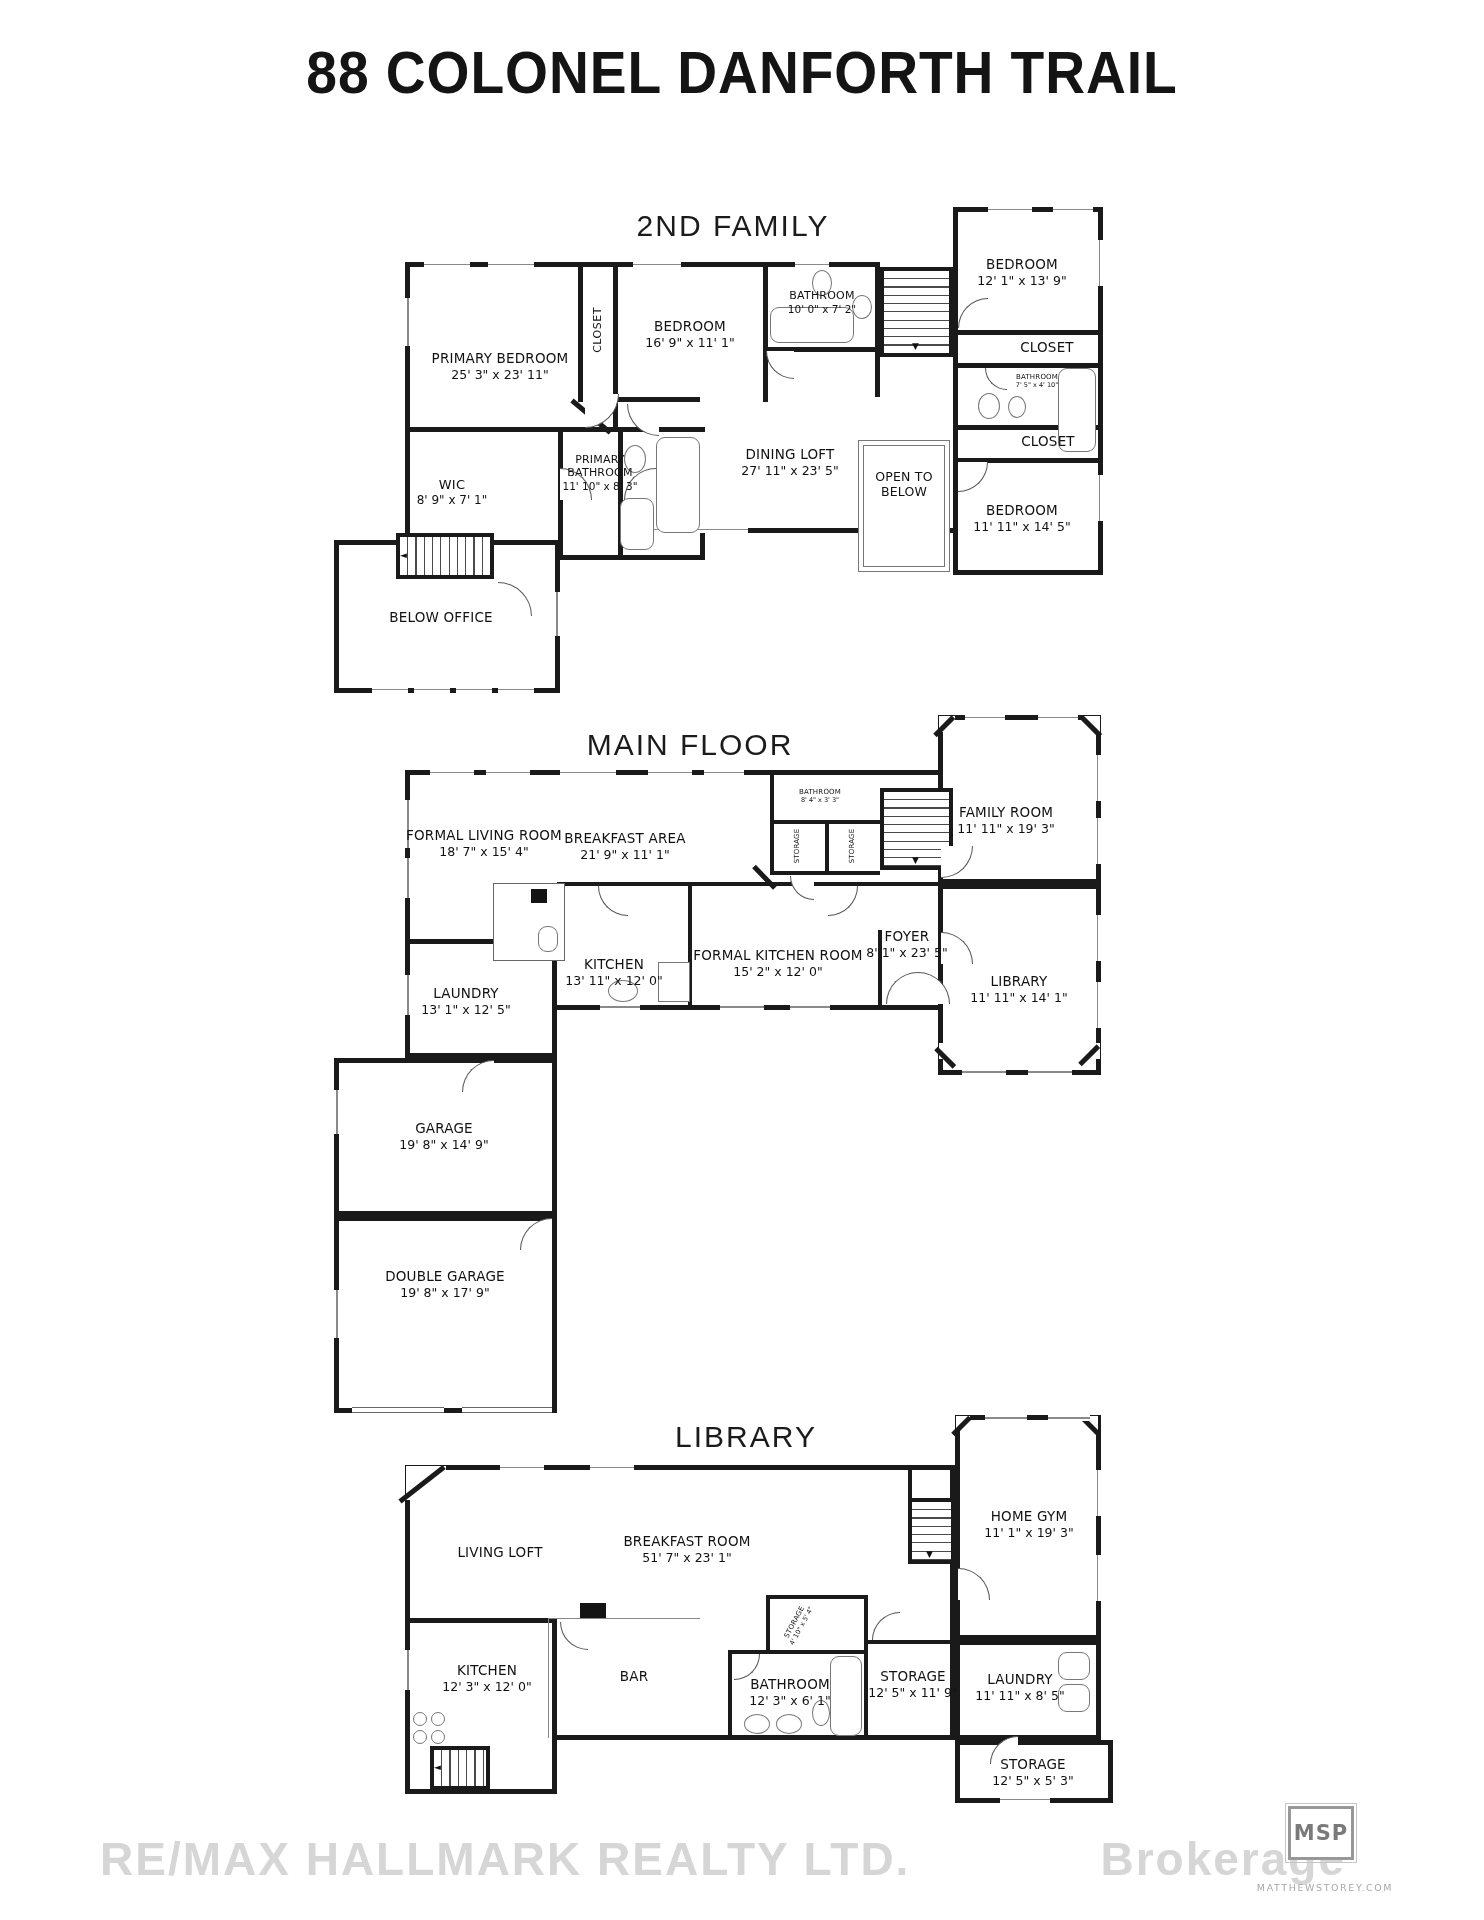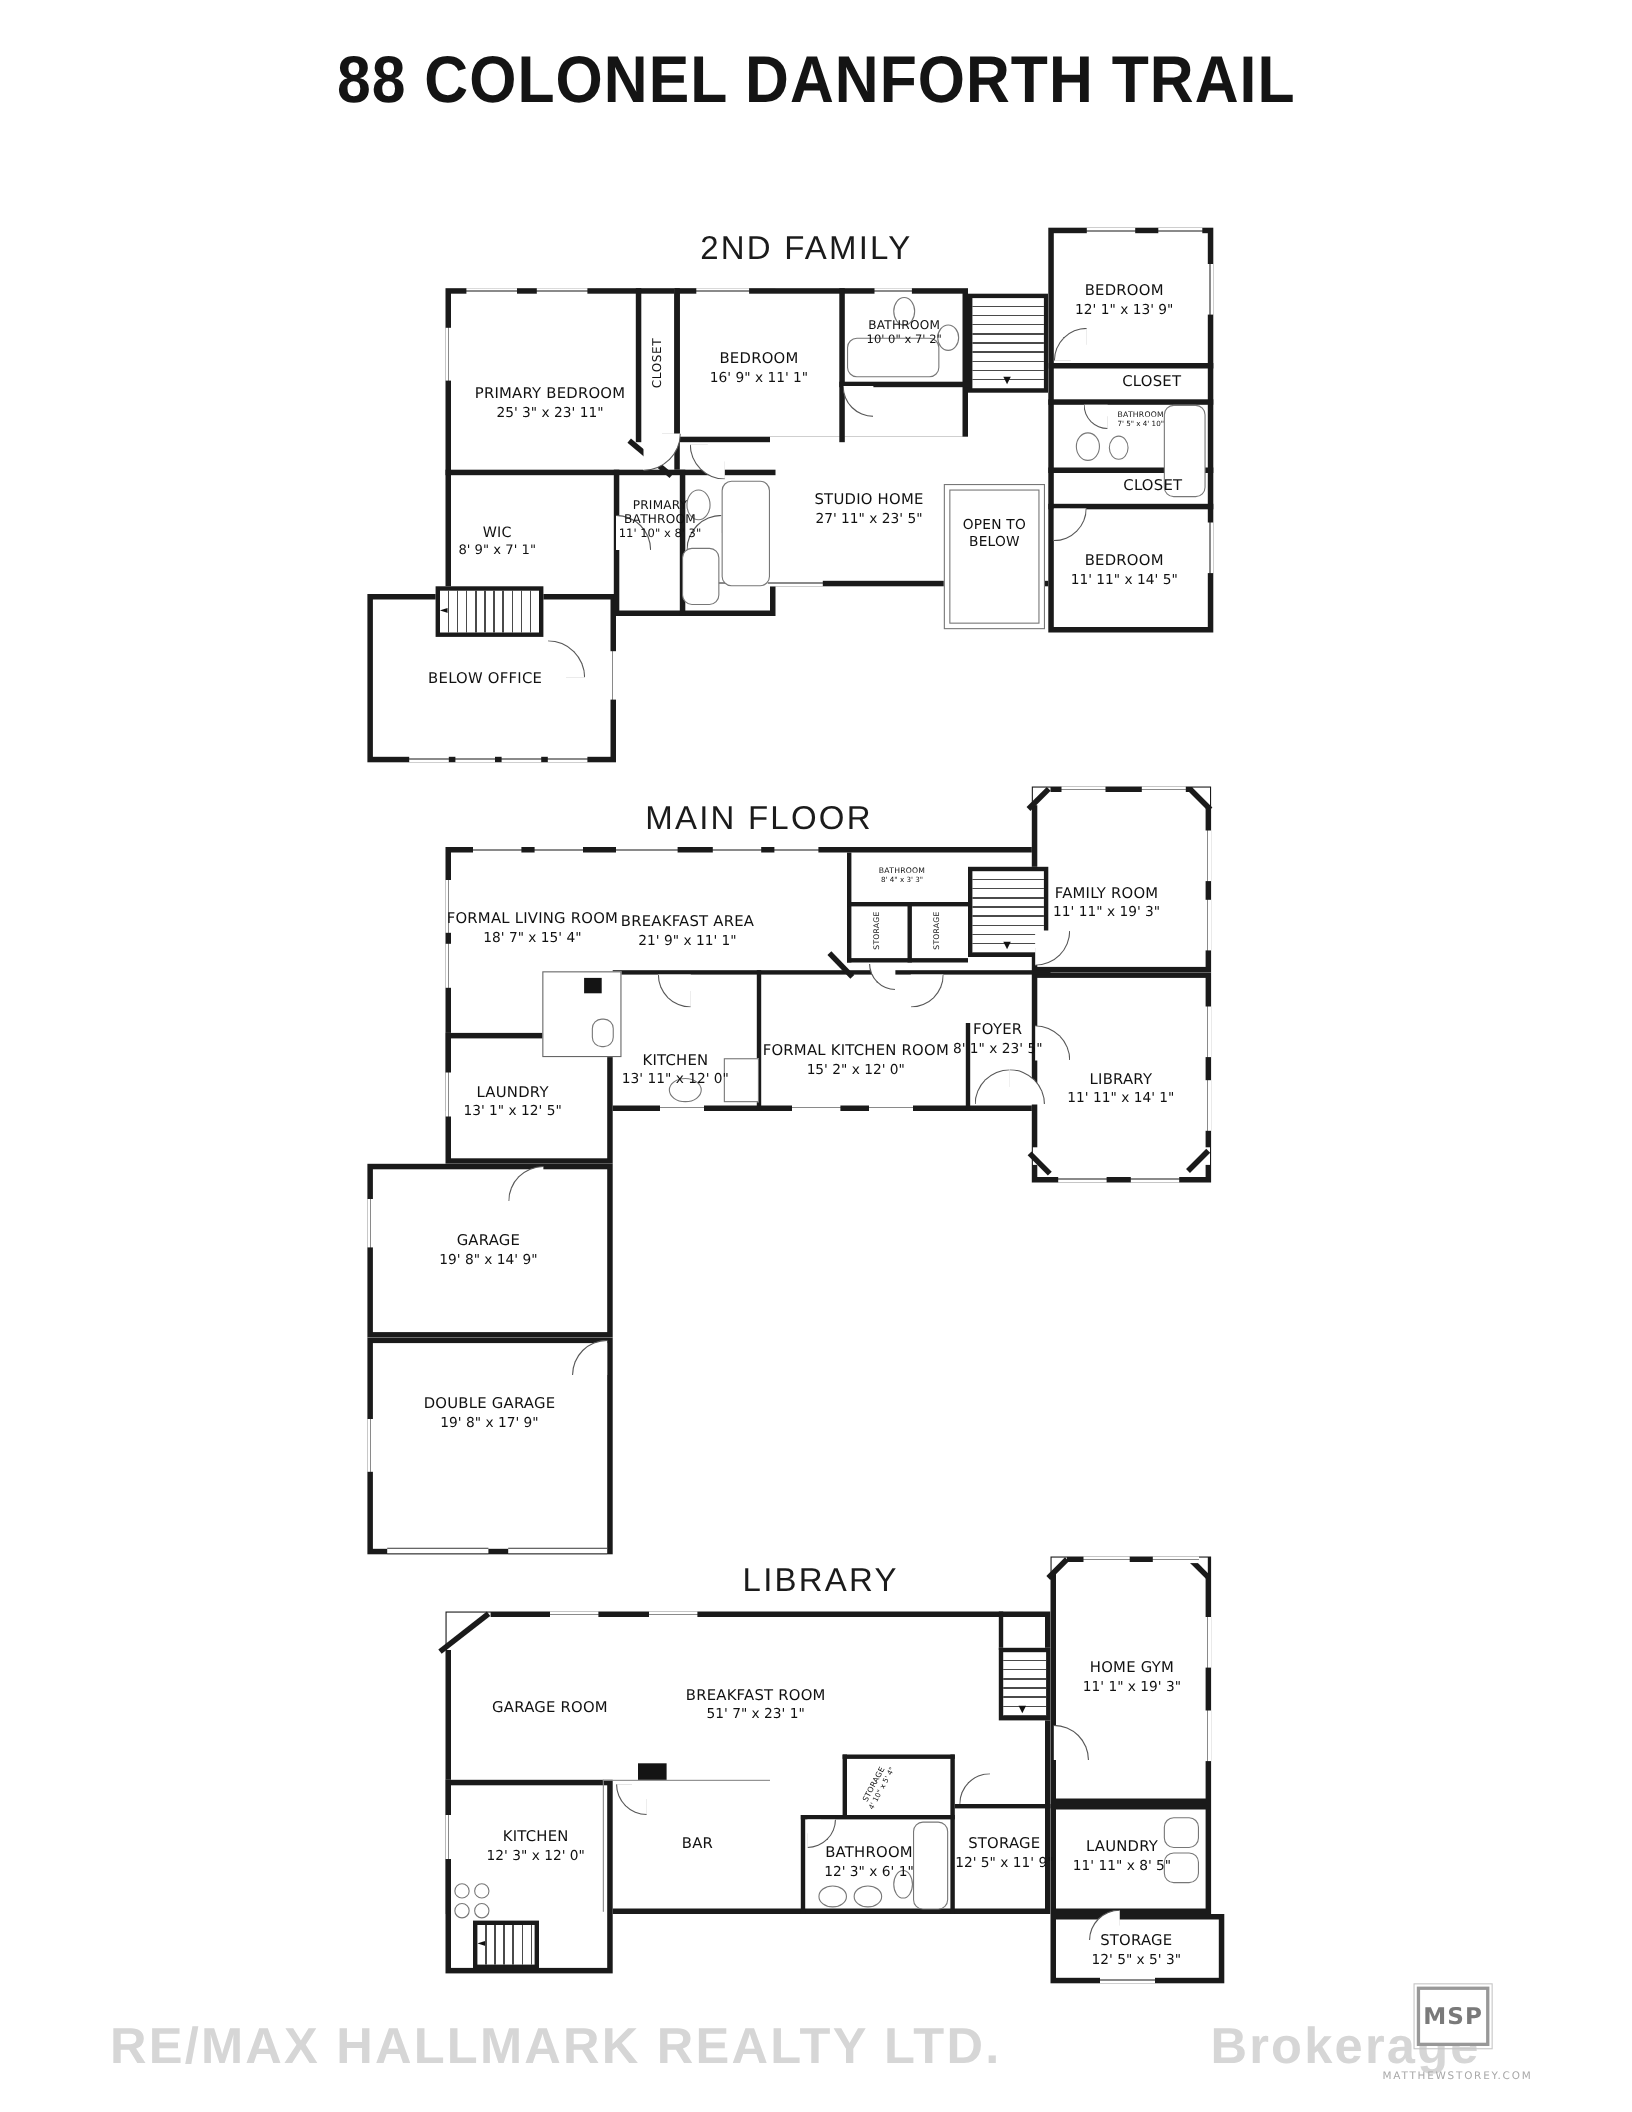--- a/index.html
+++ b/index.html
@@ -166,21 +166,21 @@
   </div>
   <div class="rl small" style="left:452px;top:492px">
     <div class="nm" style="font-size:13px">WIC</div>
     <div class="dm" style="font-size:12px">8' 9" x 7' 1"</div>
   </div>
   <div class="rl small wrap" style="left:600px;top:472px;width:86px">
     <div class="nm">PRIMARY BATHROOM</div>
     <div class="dm">11' 10" x 8' 3"</div>
   </div>
   <div class="rl" style="left:790px;top:462px">
-    <div class="nm">STUDIO HOME</div>
+    <div class="nm">DINING LOFT</div>
     <div class="dm">27' 11" x 23' 5"</div>
   </div>
   <div class="rl wrap" style="left:904px;top:484px;width:64px">
     <div class="nm" style="font-size:12.5px">OPEN TO BELOW</div>
   </div>
   <div class="rl" style="left:441px;top:617px">
     <div class="nm">BELOW OFFICE</div>
   </div>
 
   <div class="ftl" style="left:690px;top:745px">MAIN FLOOR</div>
@@ -355,21 +355,21 @@
   <div class="winh" style="left:500px;top:1465px;width:44px"></div>
   <div class="winh" style="left:590px;top:1465px;width:44px"></div>
   <div class="winh" style="left:985px;top:1415px;width:42px"></div>
   <div class="winh" style="left:1048px;top:1415px;width:42px"></div>
   <div class="winv" style="left:1095px;top:1470px;height:46px"></div>
   <div class="winv" style="left:1095px;top:1555px;height:46px"></div>
   <div class="winh" style="left:1000px;top:1797px;width:50px"></div>
   <div class="winv" style="left:405px;top:1650px;height:40px"></div>
 
   <div class="rl" style="left:500px;top:1552px">
-    <div class="nm">GARAGE ROOM</div>
+    <div class="nm">LIVING LOFT</div>
   </div>
   <div class="rl" style="left:687px;top:1549px">
     <div class="nm">BREAKFAST ROOM</div>
     <div class="dm">51' 7" x 23' 1"</div>
   </div>
   <div class="rl" style="left:1029px;top:1524px">
     <div class="nm">HOME GYM</div>
     <div class="dm">11' 1" x 19' 3"</div>
   </div>
   <div class="rl" style="left:487px;top:1678px">

